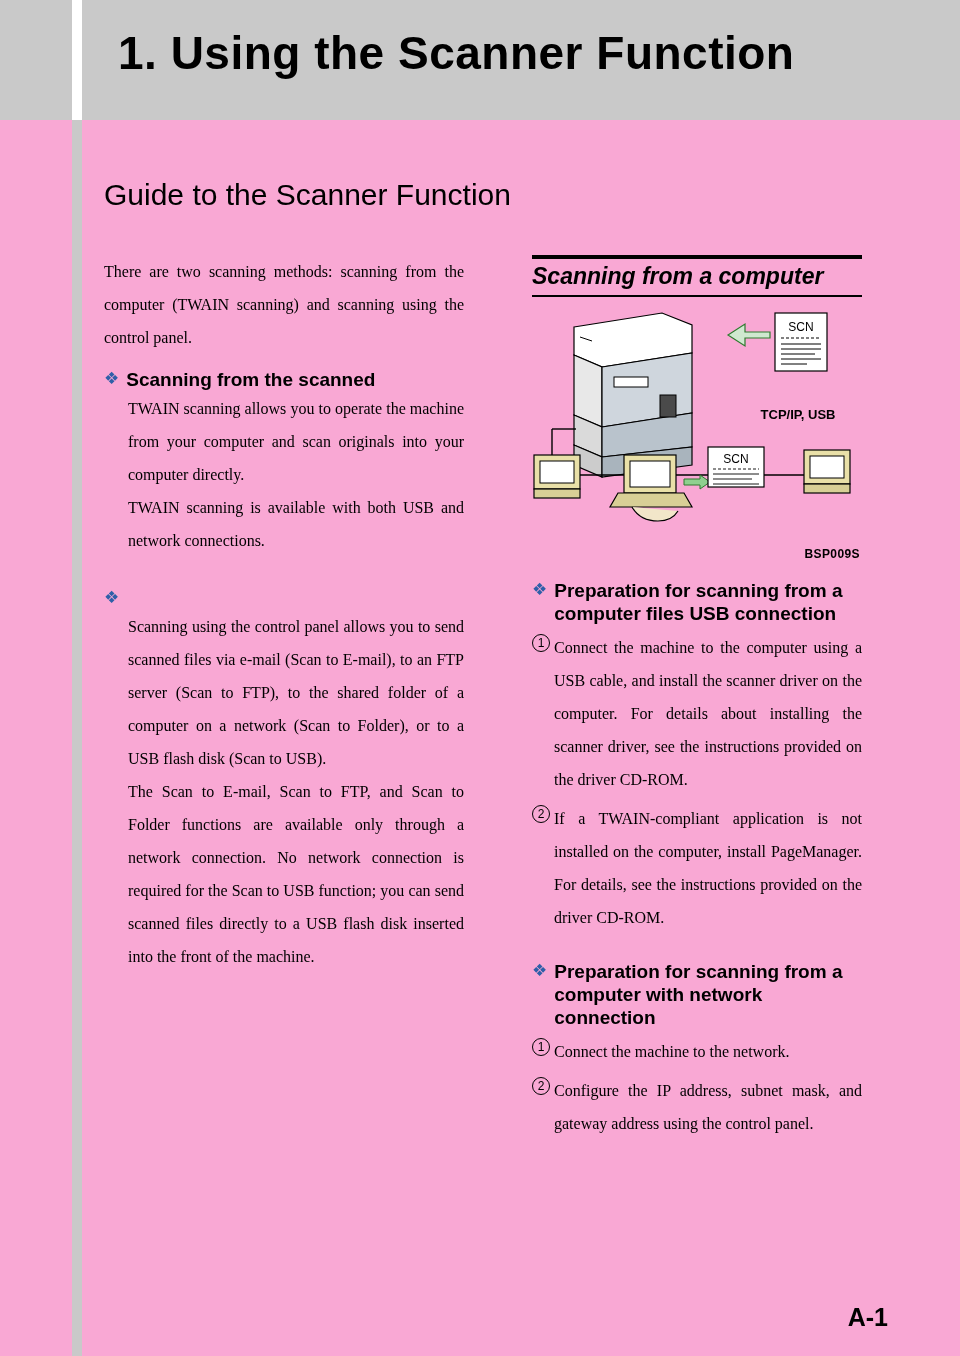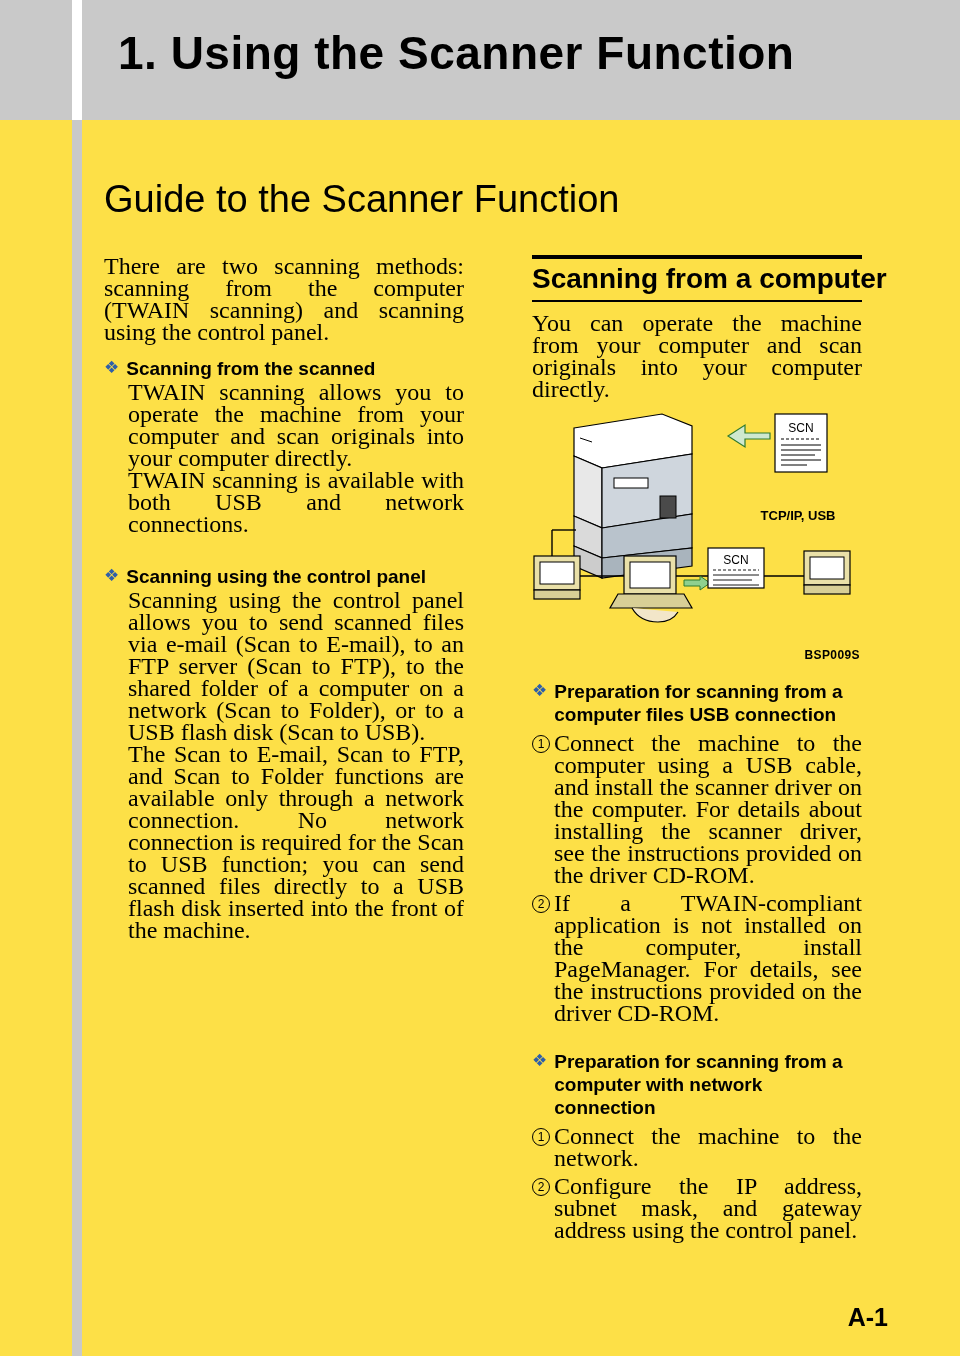--- a/index.html
+++ b/index.html
@@ -4,21 +4,21 @@
 <style>
   html, body {
     margin: 0;
     padding: 0;
     background: #ffffff;
   }
   .page {
     position: relative;
     width: 960px;
     height: 1356px;
-    background: #fde047;
+    background: #f9a8d4;
     overflow: hidden;
     font-family: "Liberation Serif", serif;
     color: #000000;
   }
 
   
   .header-band {
     position: absolute;
     left: 0;
     top: 0;
@@ -53,43 +53,43 @@
     height: 1236px;
     background: #c9c9c9;
   }
 
   
   .section-title {
     position: absolute;
     left: 104px;
     top: 178px;
     font-family: "Liberation Sans", sans-serif;
-    font-size: 38px;
+    font-size: 30px;
     color: #000000;
     white-space: nowrap;
   }
 
   
   .col-left {
     position: absolute;
     left: 104px;
     top: 255px;
     width: 360px;
   }
   .col-right {
     position: absolute;
     left: 532px;
     top: 255px;
     width: 330px;
   }
 
   p.body {
     margin: 0 0 0 0;
-    font-size: 24px;
-    line-height: 22px;
+    font-size: 16px;
+    line-height: 33px;
     text-align: justify;
     text-justify: inter-word;
   }
 
   .bullet-head {
     display: flex;
     align-items: flex-start;
     margin-top: 14px;
     margin-bottom: 1px;
   }
@@ -141,25 +141,26 @@
 
   
   .rule-top {
     border-top: 4px solid #000;
     width: 330px;
     margin: 0;
   }
   .box-heading {
     font-family: "Liberation Sans", sans-serif;
     font-weight: bold;
-    font-size: 28px;
+    font-size: 23px;
     padding: 4px 0 5px 0;
     border-bottom: 2px solid #000;
     margin-bottom: 10px;
     white-space: nowrap;
+    font-style: italic;
   }
 
   
   .figure {
     position: relative;
     width: 330px;
     height: 250px;
     margin-top: 8px;
   }
   .fig-code {
@@ -202,34 +203,32 @@
       <span class="bullet-glyph">❖</span>
       <span class="bullet-text">Scanning from the scanned</span>
     </div>
     <div class="indent">
       <p class="body">TWAIN scanning allows you to operate the machine from your computer and scan originals into your computer directly.</p>
       <p class="body">TWAIN scanning is available with both USB and network connections.</p>
     </div>
 
     <div class="bullet-head" style="margin-top:30px;">
       <span class="bullet-glyph">❖</span>
-      <span class="bullet-text">Scanning using the control panel</span>
     </div>
     <div class="indent">
       <p class="body">Scanning using the control panel allows you to send scanned files via e-mail (Scan to E-mail), to an FTP server (Scan to FTP), to the shared folder of a computer on a network (Scan to Folder), or to a USB flash disk (Scan to USB).</p>
       <p class="body">The Scan to E-mail, Scan to FTP, and Scan to Folder functions are available only through a network connection. No network connection is required for the Scan to USB function; you can send scanned files directly to a USB flash disk inserted into the front of the machine.</p>
     </div>
   </div>
 
   <div class="col-right">
 
     <div class="rule-top"></div>
     <div class="box-heading">Scanning from a computer</div>
 
-    <p class="body">You can operate the machine from your computer and scan originals into your computer directly.</p>
 
     <div class="figure">
       <svg width="330" height="250" viewBox="0 0 330 250">
 
         <g>
           <polygon points="42,20 130,6 160,18 160,46 70,60 42,48" fill="#ffffff" stroke="#000" stroke-width="1.2"></polygon>
           <polygon points="42,48 70,60 70,120 42,108" fill="#e8e8e8" stroke="#000" stroke-width="1.2"></polygon>
           <polygon points="70,60 160,46 160,106 70,120" fill="#cfd6dd" stroke="#000" stroke-width="1.2"></polygon>
           <rect x="82" y="70" width="34" height="10" fill="#ffffff" stroke="#000" stroke-width="1"></rect>
           <polygon points="42,108 70,120 70,150 42,138" fill="#dadada" stroke="#000" stroke-width="1.2"></polygon>

